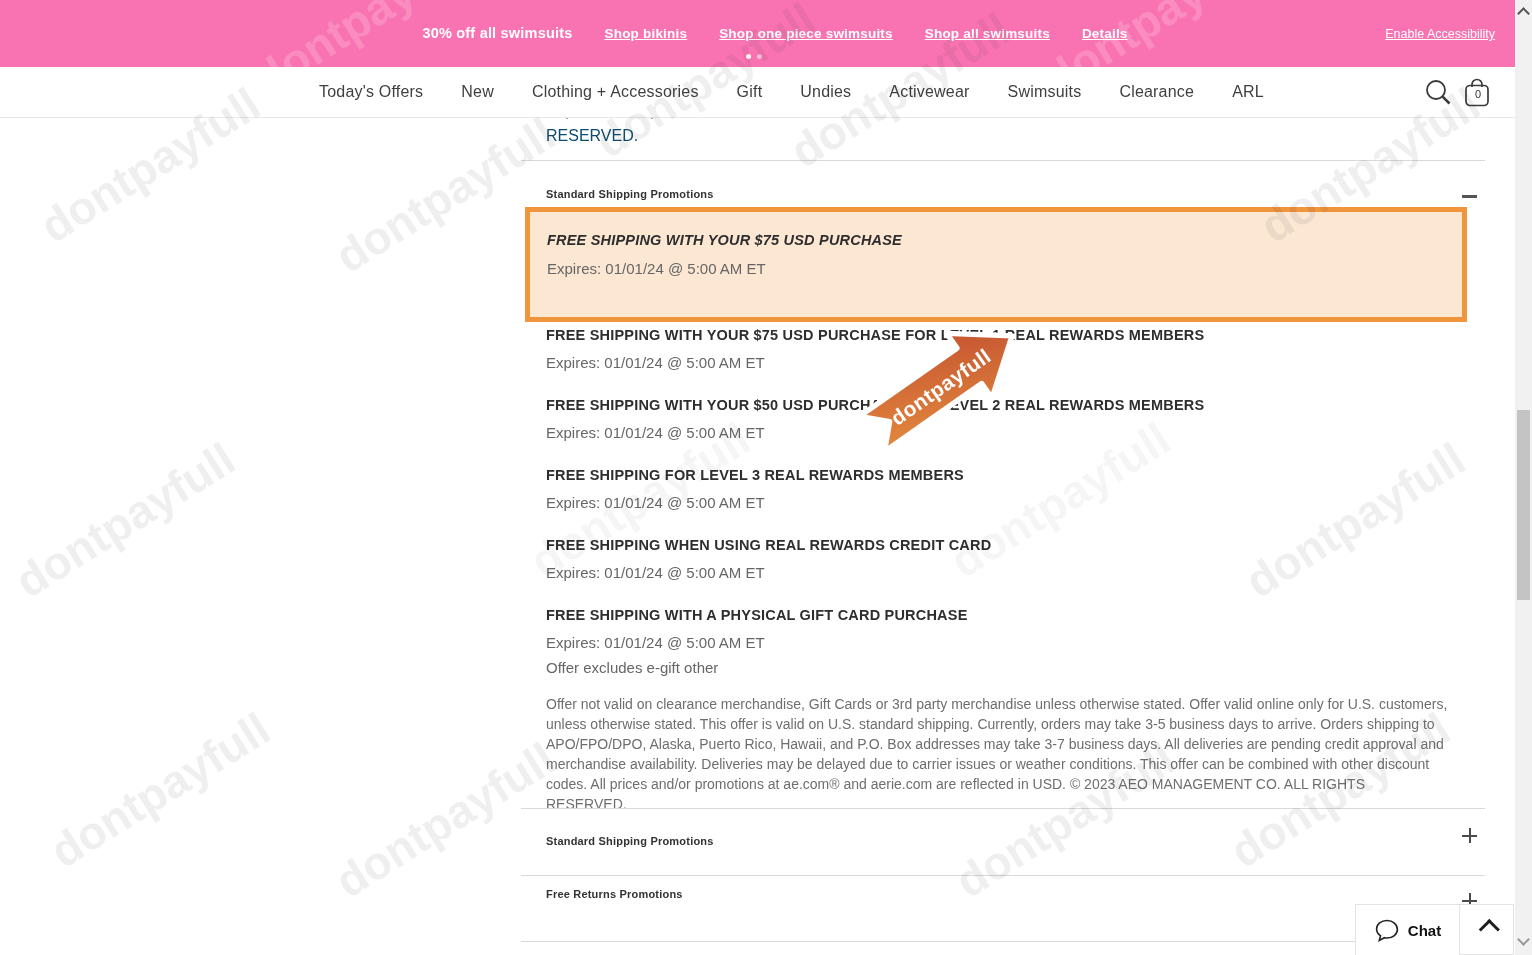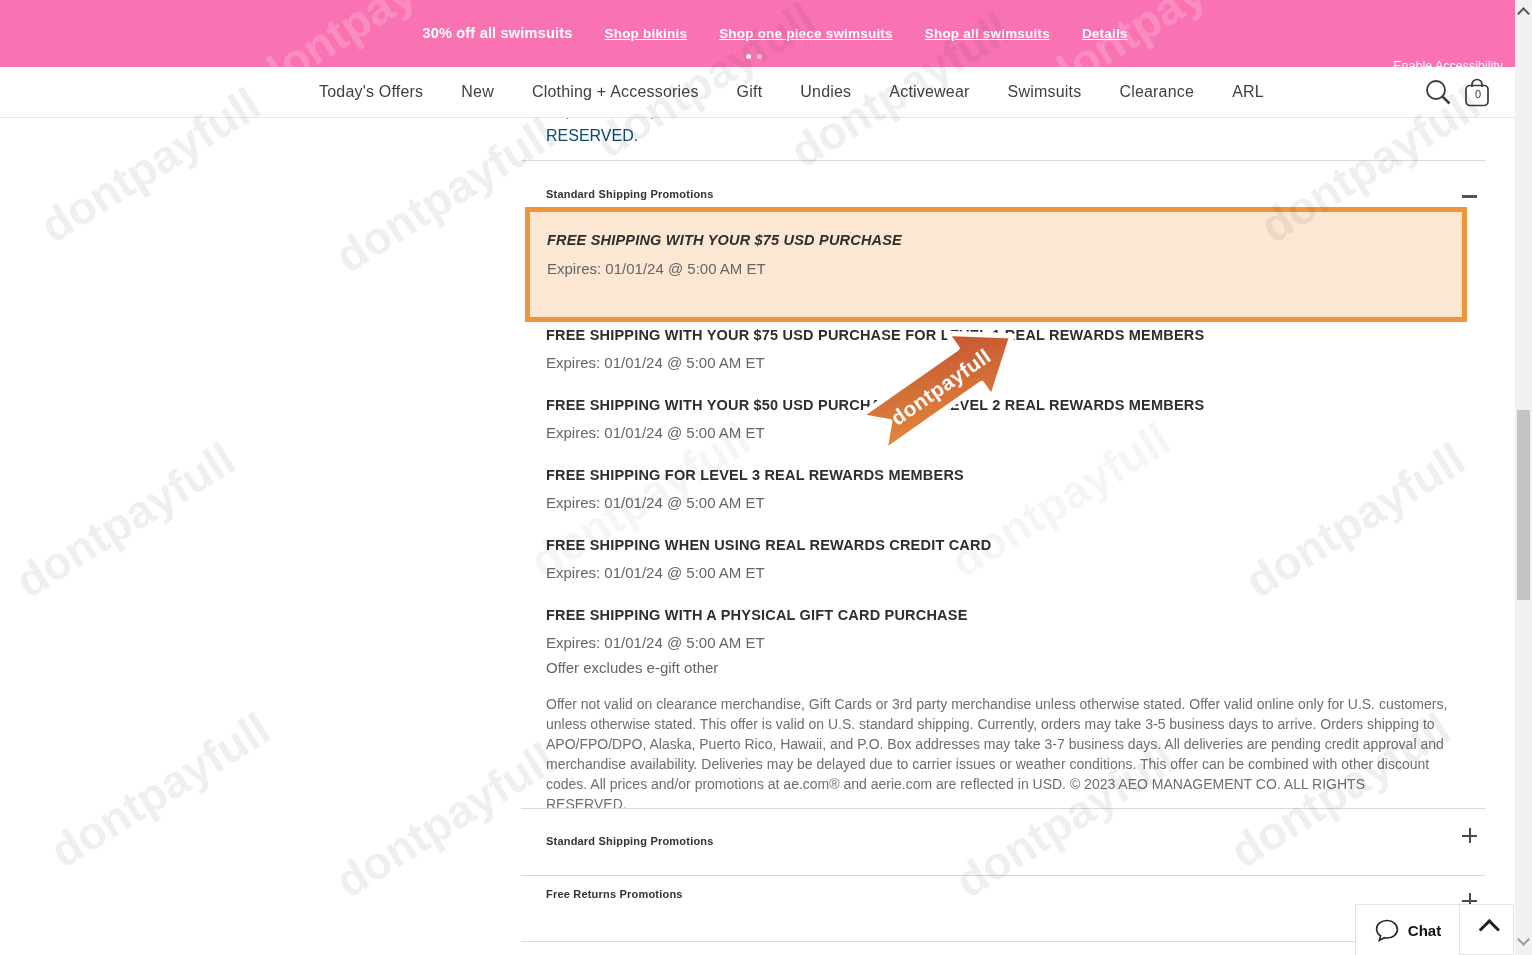--- a/index.html
+++ b/index.html
@@ -12,22 +12,22 @@
 
   
   #banner{left:0;top:0;width:1515px;height:67px;background:#F973B2;z-index:10;overflow:hidden;}
   .banner-row{position:absolute;left:0;right:0;top:25px;display:flex;justify-content:center;
     align-items:center;gap:32px;color:#fff;padding-left:35px;}
   .banner-msg{font-size:14.5px;font-weight:bold;letter-spacing:.2px;}
   .banner-link{font-size:13.5px;font-weight:bold;text-decoration:underline;cursor:pointer;letter-spacing:.2px;}
   .banner-dots{position:absolute;left:746px;top:54px;display:flex;gap:6px;}
   .dot{width:5px;height:5px;border-radius:50%;background:#fff;}
   .dot.dim{opacity:.55;}
-  .accessibility{position:absolute;right:12px;top:27px;font-size:12.5px;color:#fff;
-    text-decoration:underline;cursor:pointer;margin-top:32px;}
+  .accessibility{position:absolute;right:20px;top:27px;font-size:12.5px;color:#fff;
+    text-decoration:underline;cursor:pointer;}
   .banner-wm{position:absolute;font-size:46px;font-weight:bold;color:rgba(255,255,255,.18);
     transform:rotate(-32deg);pointer-events:none;}
 
   
   #nav{left:0;top:67px;width:1515px;height:50px;background:#fff;border-bottom:1px solid #e8e8e8;z-index:10;}
   .nav-items{position:absolute;left:300px;top:0;height:50px;display:flex;align-items:center;}
   .nav-item{padding:0 19px;font-size:16px;color:#3f3f3f;letter-spacing:.2px;cursor:pointer;white-space:nowrap;}
   .nav-icon{position:absolute;top:78px;cursor:pointer;z-index:11;}
   #cart-count{position:absolute;left:1468px;top:88px;width:20px;text-align:center;
     font-size:11px;color:#333;z-index:12;cursor:pointer;}

